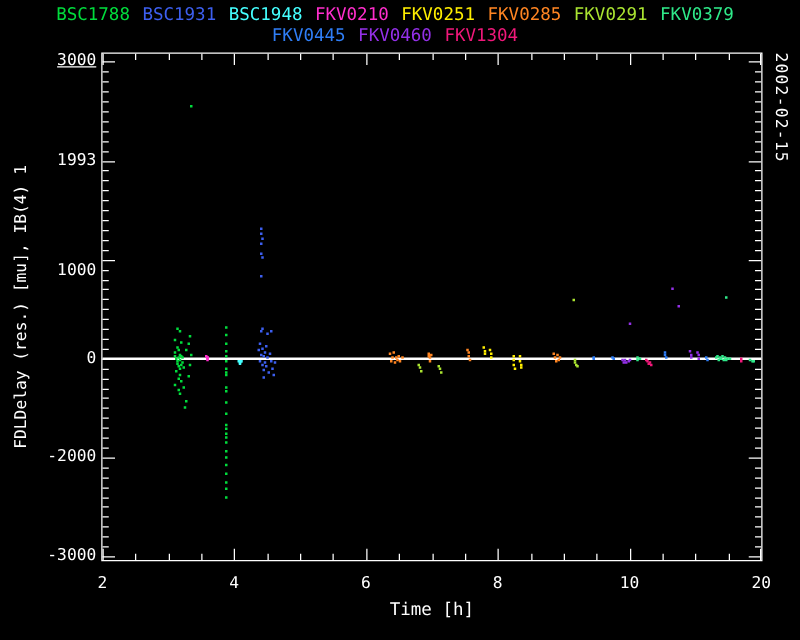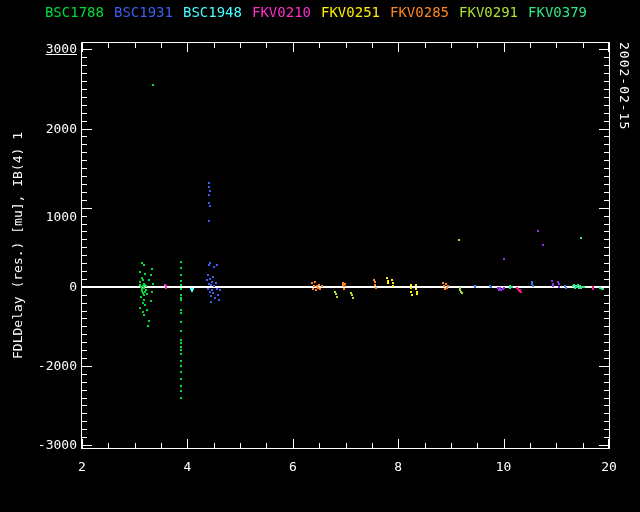--- a/index.html
+++ b/index.html
@@ -18,20 +18,21 @@
   #y-title{position:absolute;left:-202px;top:237px;width:440px;height:17px;text-align:center;
            font-size:13px;color:#fff;transform:rotate(-90deg);}
   #date-label{position:absolute;left:617px;top:42px;writing-mode:vertical-rl;
               font-size:13px;color:#fff;letter-spacing:1px;}
 </style>
 </head>
 <body>
 
 <div id="screen">
   <div id="legend1" class="legend-row" style="top:4px;"><span style="color: rgb(0, 220, 60);">BSC1788</span><span style="color: rgb(61, 95, 239);">BSC1931</span><span style="color: rgb(69, 255, 255);">BSC1948</span><span style="color: rgb(255, 46, 204);">FKV0210</span><span style="color: rgb(255, 238, 0);">FKV0251</span><span style="color: rgb(255, 133, 34);">FKV0285</span><span style="color: rgb(170, 228, 49);">FKV0291</span><span style="color: rgb(47, 233, 137);">FKV0379</span></div>
+  <div id="legend2" class="legend-row" style="top:21px;"><span style="color: rgb(47, 126, 246);">FKV0445</span><span style="color: rgb(148, 48, 232);">FKV0460</span><span style="color: rgb(240, 24, 122);">FKV1304</span></div>
 
   <div id="plot-frame">
     <div id="zero-line"></div>
   <div style="position: absolute; left: 0px; bottom: 0px; width: 1px; height: 9px; background: rgb(255, 255, 255);"></div>
       <div style="position: absolute; left: 0px; top: 0px; width: 1px; height: 9px; background: rgb(255, 255, 255);"></div>
       <div style="position: absolute; left: 26.35px; bottom: 0px; width: 1px; height: 5px; background: rgb(255, 255, 255);"></div>
       <div style="position: absolute; left: 26.35px; top: 0px; width: 1px; height: 5px; background: rgb(255, 255, 255);"></div>
       <div style="position: absolute; left: 52.7px; bottom: 0px; width: 1px; height: 5px; background: rgb(255, 255, 255);"></div>
       <div style="position: absolute; left: 52.7px; top: 0px; width: 1px; height: 5px; background: rgb(255, 255, 255);"></div>
       <div style="position: absolute; left: 79.05px; bottom: 0px; width: 1px; height: 5px; background: rgb(255, 255, 255);"></div>
@@ -371,24 +372,25 @@
       <div class="pt" style="left: 476.462px; top: 243.187px; background: rgb(148, 48, 232);"></div>
       <div class="pt" style="left: 433.775px; top: 244.215px; background: rgb(240, 24, 122);"></div>
       <div class="pt" style="left: 434.829px; top: 245.48px; background: rgb(240, 24, 122);"></div>
       <div class="pt" style="left: 435.883px; top: 247.142px; background: rgb(240, 24, 122);"></div>
       <div class="pt" style="left: 436.937px; top: 246.271px; background: rgb(240, 24, 122);"></div>
       <div class="pt" style="left: 437.991px; top: 247.537px; background: rgb(240, 24, 122);"></div>
       <div class="pt" style="left: 509.663px; top: 243.424px; background: rgb(240, 24, 122);"></div>
       <div class="pt" style="left: 510.19px; top: 245.006px; background: rgb(240, 24, 122);"></div>
     </div>
 
+  <div id="x-title">Time [h]</div>
   <div id="y-title">FDLDelay (res.) [mu], IB(4) 1</div>
   <div id="date-label">2002-02-15</div>
 <div class="ylab" style="top: 41.4863px; text-decoration: underline;">3000</div>
-    <div class="ylab" style="top: 120.588px;">2000</div>
+    <div class="ylab" style="top: 120.588px;">1993</div>
     <div class="ylab" style="top: 209px;">1000</div>
     <div class="ylab" style="top: 278.791px;">0</div>
     <div class="ylab" style="top: 357.893px;">-2000</div>
     <div class="ylab" style="top: 436.994px;">-3000</div>
     <div class="xlab" style="left: 60px;">2</div>
     <div class="xlab" style="left: 165.4px;">4</div>
     <div class="xlab" style="left: 270.8px;">6</div>
     <div class="xlab" style="left: 376.2px;">8</div>
     <div class="xlab" style="left: 481.6px;">10</div>
     <div class="xlab" style="left: 587px;">20</div>

